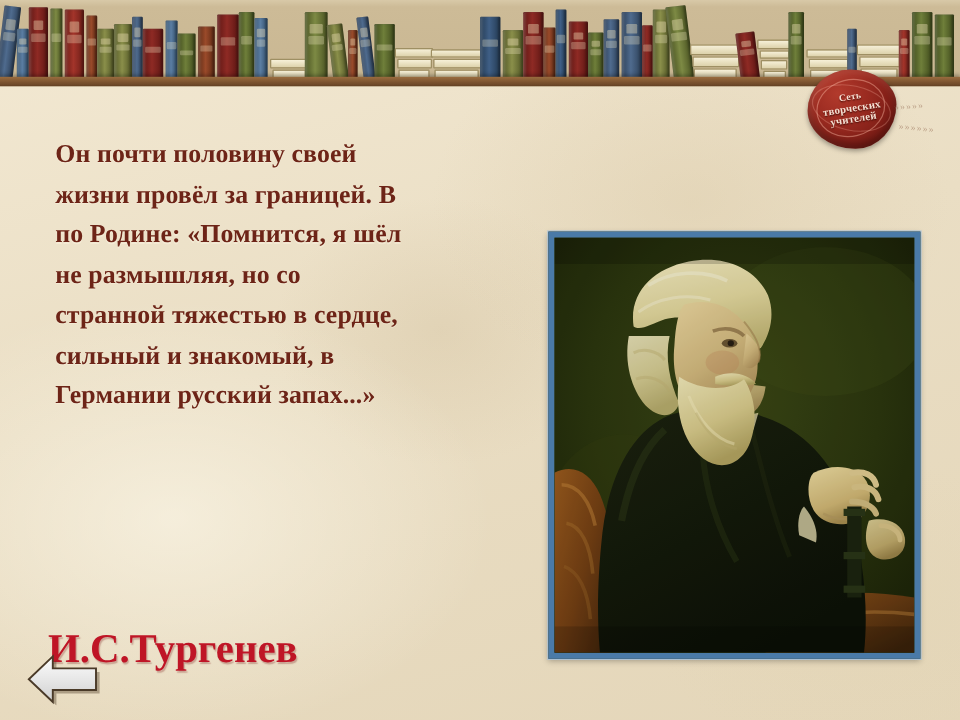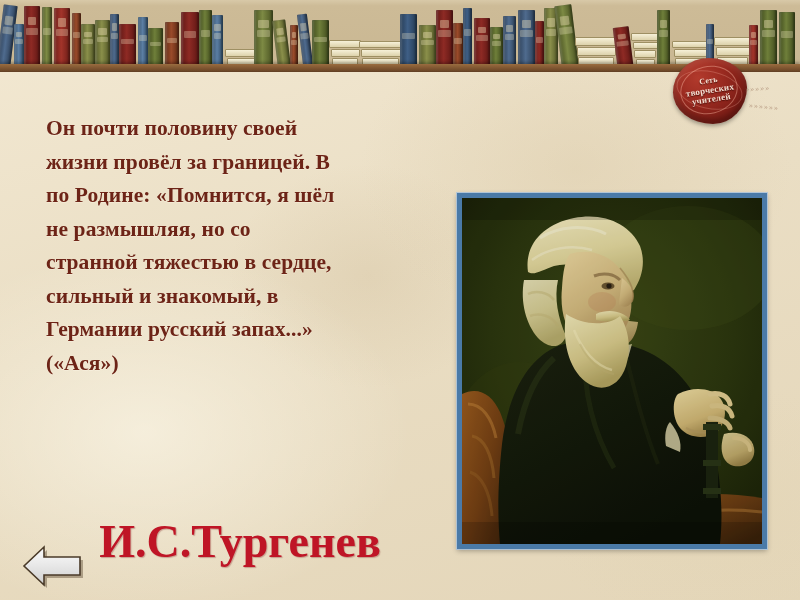--- a/index.html
+++ b/index.html
@@ -206,24 +206,24 @@
     inset: 0;
     display: block;
   }
 
   
   #author-name {
     position: absolute;
     left: 40px;
     top: 516px;
     width: 400px;
-    text-align: center;
+    text-align: left;
     font-family: "Liberation Serif", "DejaVu Serif", serif;
     font-weight: bold;
-    font-size: 46px;
+    font-size: 34px;
     line-height: 52px;
     color: #bf1526;
     letter-spacing: 0px;
     text-shadow: 1px 1px 1px rgba(120,20,20,0.30);
     white-space: nowrap;
   }
 
   
   #back-arrow {
     position: absolute;
@@ -336,21 +336,20 @@
   </div>
 
   <div id="quote-block">
       <div class="quote-line">Он почти половину своей</div>
       <div class="quote-line">жизни провёл за границей. В</div>
       <div class="quote-line">по Родине: «Помнится, я шёл</div>
       <div class="quote-line">не размышляя, но со</div>
       <div class="quote-line">странной тяжестью в сердце,</div>
       <div class="quote-line">сильный и знакомый, в</div>
       <div class="quote-line">Германии русский запах...»</div>
-      <div class="quote-line">(«Ася»)</div>
     </div>
 
   <div id="portrait-frame">
     <svg id="portrait-canvas" viewBox="0 0 300 346" preserveAspectRatio="none">
       <defs>
         <radialGradient id="bgGrad" cx="50%" cy="38%" r="78%">
           <stop offset="0%" stop-color="#3d4a16"></stop>
           <stop offset="52%" stop-color="#2d380f"></stop>
           <stop offset="100%" stop-color="#1a2108"></stop>
         </radialGradient>

